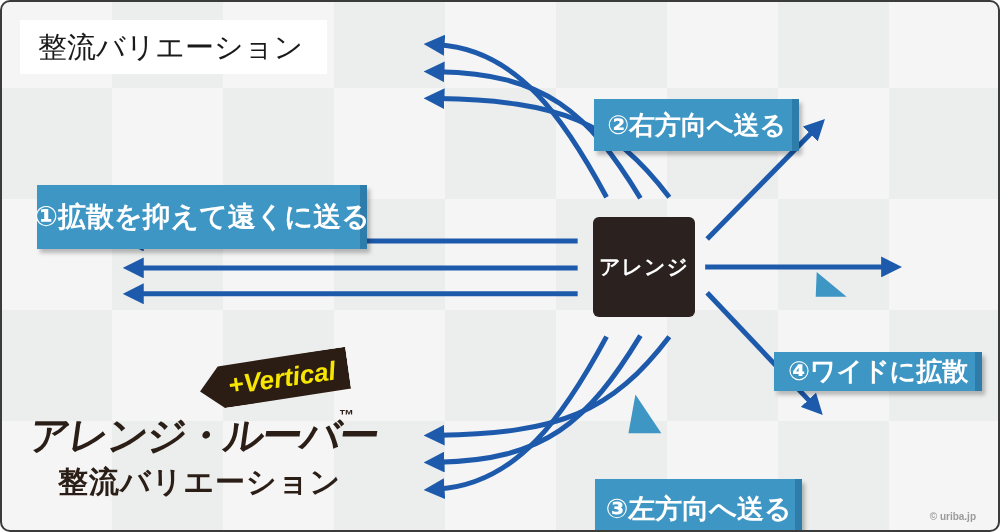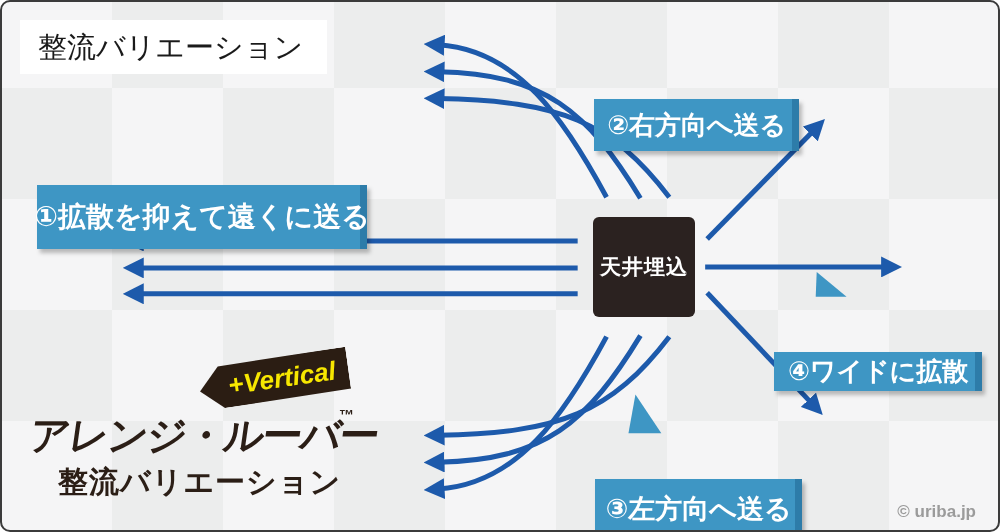--- a/index.html
+++ b/index.html
@@ -79,21 +79,21 @@
     color:var(--c-logo);font-size:15px;font-weight:700;
   }
   .brand-sub{
     position:absolute;left:56px;top:460px;z-index:3;
     color:var(--c-logo);
     font-size:30px;font-weight:700;letter-spacing:1px;
     white-space:nowrap;
   }
   .copyright{
     position:absolute;right:22px;bottom:8px;z-index:3;
-    color:#9b9b9b;font-size:17px;font-weight:700;margin-left:36px;
+    color:#9b9b9b;font-size:10px;font-weight:700;margin-left:36px;
   }
 </style>
 </head>
 <body>
 
 <div class="canvas">
 
   <svg class="arrows-svg" viewBox="0 0 1000 532">
     <defs>
       <marker id="ah" viewBox="0 0 10 10" refX="3" refY="5" markerWidth="4.2" markerHeight="4.2" orient="auto" markerUnits="strokeWidth">
@@ -124,21 +124,21 @@
   </svg>
 
   <div class="title-box">整流バリエーション</div>
 
   <div class="bubble bubble-1">①拡散を抑えて遠くに送る</div>
   <div class="bubble bubble-2">②右方向へ送る</div>
   <div class="bubble bubble-3">③左方向へ送る</div>
   <div class="bubble bubble-4">④ワイドに拡散</div>
 
   <div class="aircon-box">
-    <span>天井埋込</span>
+    <span>アレンジ</span>
   </div>
 
   <div class="banner">+Vertical</div>
   <div class="brand">アレンジ・ルーバー</div>
   <div class="brand-tm">™</div>
   <div class="brand-sub">整流バリエーション</div>
 
   <div class="copyright">© uriba.jp</div>
 </div>
 

